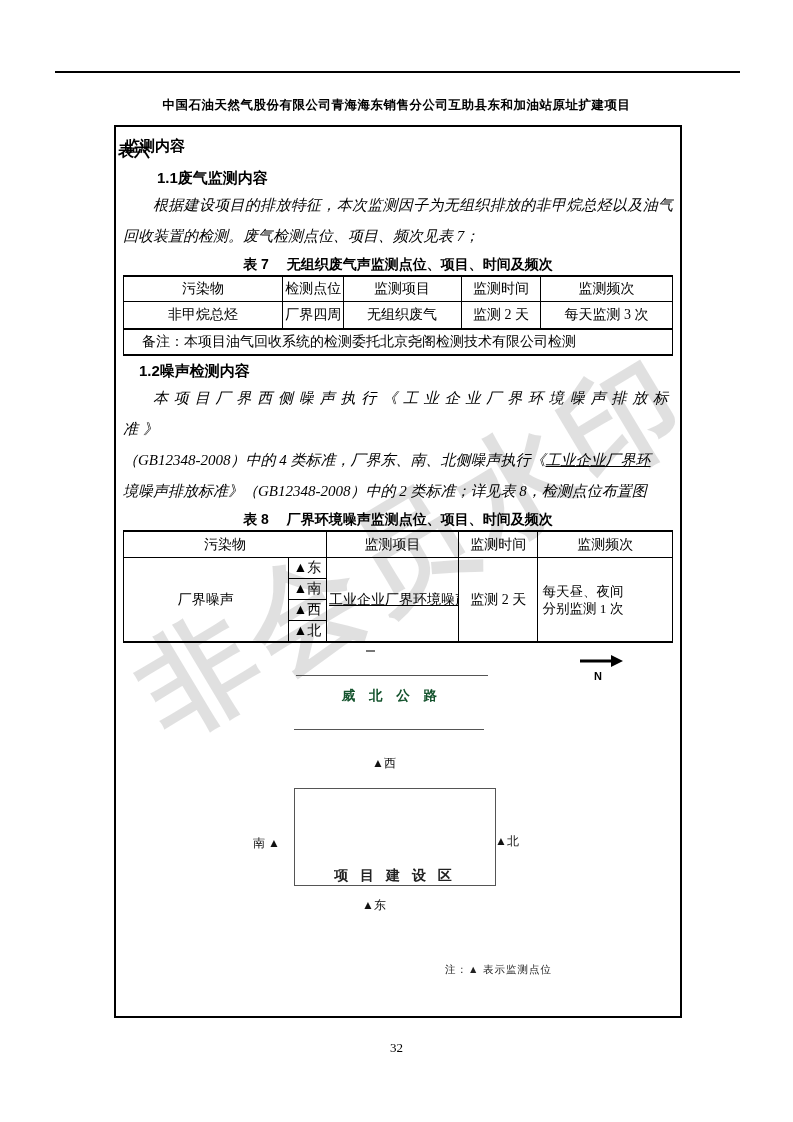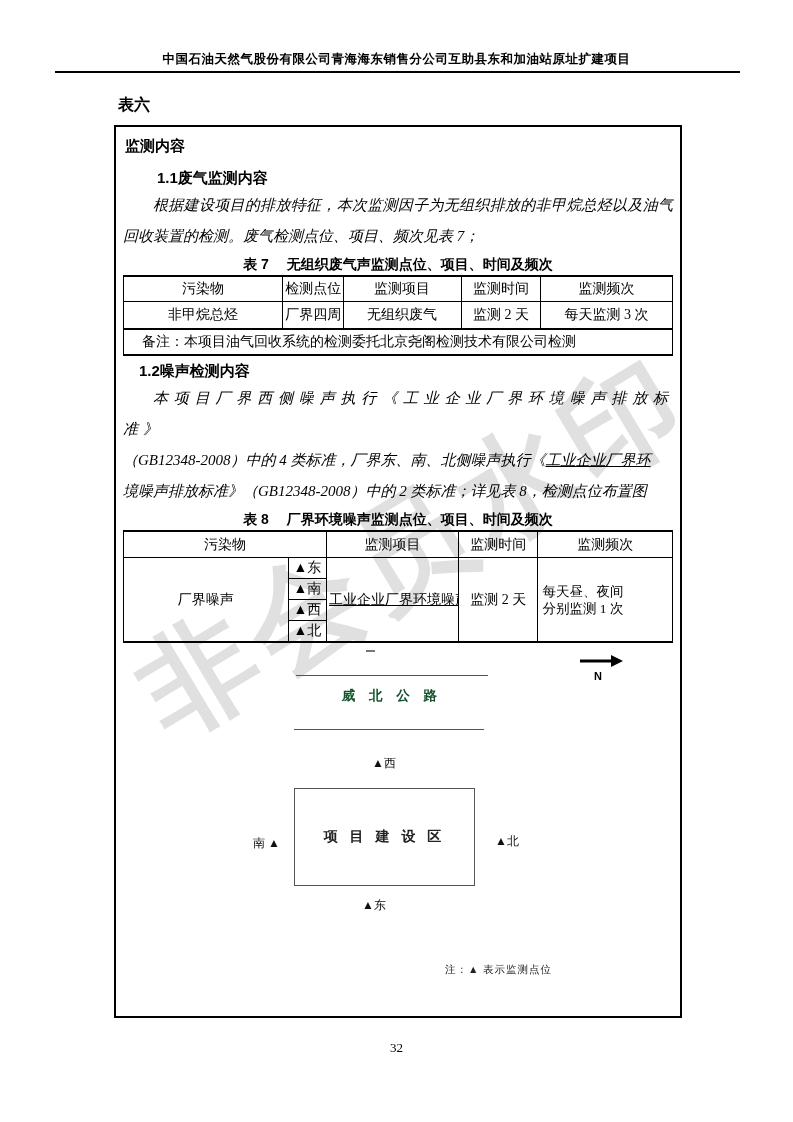--- a/index.html
+++ b/index.html
@@ -1,20 +1,20 @@
 <!DOCTYPE html>
 <html><head>
 <meta charset="utf-8">
 <style>
   html,body{margin:0;padding:0;}
   body{
     width:793px;height:1122px;background:#ffffff;position:relative;overflow:hidden;
     font-family:"Liberation Serif","DejaVu Serif",serif;color:#000;
   }
-  .hei{font-family:"Liberation Sans","DejaVu Sans",sans-serif;font-weight:bold;}
+  .hei{font-family:"Liberation Sans","DejaVu Sans",sans-serif;font-weight:bold;margin-top:46px;}
 
   .header-title{position:absolute;top:51px;left:0;width:100%;text-align:center;
     font-size:12.5px;letter-spacing:.5px;}
   .header-rule{position:absolute;top:71px;left:55px;width:685px;border-top:2px solid #000;}
   .form-label{position:absolute;top:95px;left:118px;font-size:16px;}
 
   .watermark{position:absolute;left:150px;top:628px;z-index:0;
     font-size:115px;letter-spacing:8px;color:rgba(0,0,0,0.12);white-space:nowrap;
     transform:rotate(-31deg);transform-origin:0 50%;font-family:"Liberation Sans",sans-serif;font-weight:bold;}
 
@@ -52,22 +52,22 @@
   .n-label{left:471px;top:25px;font-size:11px;font-weight:bold;font-family:"Liberation Sans",sans-serif;}
   .road-line1{left:173px;top:30px;width:192px;border-top:1.5px solid #555;}
   .road-line2{left:171px;top:84px;width:190px;border-top:1.5px solid #555;}
   .road-name{left:173px;top:42px;width:192px;text-align:center;font-size:13.5px;
     font-weight:bold;letter-spacing:5px;color:#14532d;font-family:"Liberation Sans",sans-serif;}
   .marker{font-size:12px;color:#111;}
   .m-west{left:249px;top:110px;}
   .m-south{left:130px;top:190px;}
   .m-north{left:372px;top:188px;}
   .m-east{left:239px;top:252px;}
-  .site-rect{left:171px;top:143px;width:181px;height:98px;border:1.5px solid #555;
-    display:flex;align-items:center;justify-content:center;box-sizing:border-box;}
+  .site-rect{left:171px;top:143px;width:202px;height:98px;border:1.5px solid #555;
+    display:flex;align-items:flex-end;justify-content:center;box-sizing:border-box;}
   .site-label{font-size:14px;font-weight:bold;letter-spacing:4px;color:#222;
     font-family:"Liberation Sans",sans-serif;}
   .fig-note{left:322px;top:318px;font-size:10.5px;color:#222;letter-spacing:1px;}
 
   .page-number{position:absolute;top:1040px;left:0;width:100%;text-align:center;font-size:13px;}
 </style>
 </head>
 <body>
 
 <div class="watermark">非会员水印</div>

